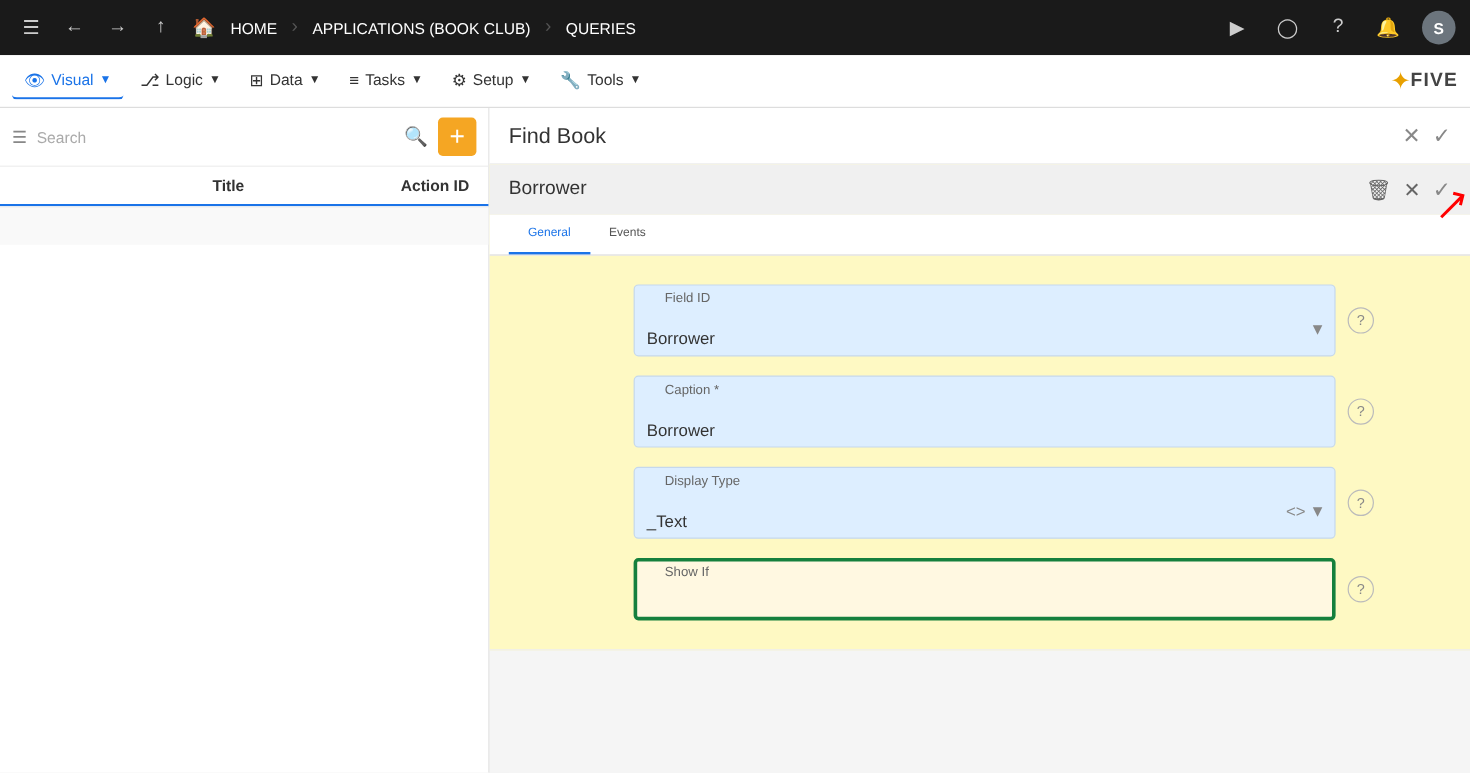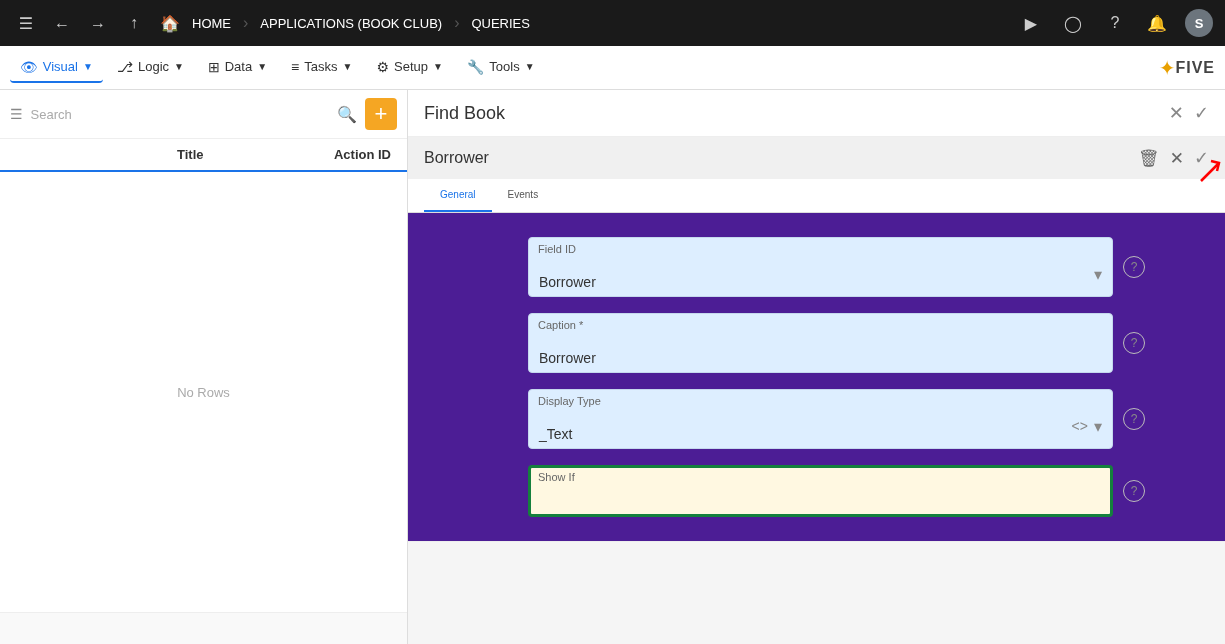--- a/index.html
+++ b/index.html
@@ -130,21 +130,21 @@
       justify-content: space-between;
       border-bottom: 1px solid #eee;
     }
     .panel-title { font-size: 18px; font-weight: 500; color: #333; }
     .panel-header-icons { display: flex; gap: 10px; align-items: center; }
     .ph-icon { font-size: 18px; color: #888; cursor: pointer; }
     .ph-icon.check { color: #888; }
 
     
     .sub-panel {
-      background: #4c1d95;
+      background: #fef9c3;
       margin: 0;
       border-bottom: 1px solid #eee;
     }
     .sub-panel-header {
       display: flex;
       align-items: center;
       justify-content: space-between;
       padding: 10px 16px;
       background: #f0f0f0;
     }
@@ -187,21 +187,21 @@
       flex: 1;
       position: relative;
     }
     .field-label {
       font-size: 11px;
       color: #666;
       margin-bottom: 2px;
       display: block;
       padding: 6px 10px 0 10px;
       position: absolute;
-      top: 0; left: 0; right: 0;
+      top: 0; left: 16px; right: 0;
     }
     .field-input-wrap {
       background: #ddeeff;
       border: 1px solid #c5d8ed;
       border-radius: 4px;
       padding: 20px 10px 6px 10px;
       display: flex;
       align-items: center;
       min-height: 52px;
     }
@@ -295,23 +295,20 @@
       <div class="search-input-wrap">
         <input class="search-input" type="text" placeholder="Search" style="">
       </div>
       <button class="search-btn">🔍</button>
       <button class="add-btn">+</button>
     </div>
     <div class="table-header">
       <div class="table-header-cell">Title</div>
       <div class="table-header-cell">Action ID</div>
     </div>
-    <div class="table-body">
-      <span class="no-rows">No Rows</span>
-    </div>
     <div class="left-footer"></div>
   </div>
 
   <div class="right-panel">
 
     <div class="panel-header">
       <span class="panel-title">Find Book</span>
       <div class="panel-header-icons">
         <span class="ph-icon">✕</span>
         <span class="ph-icon check">✓</span>

